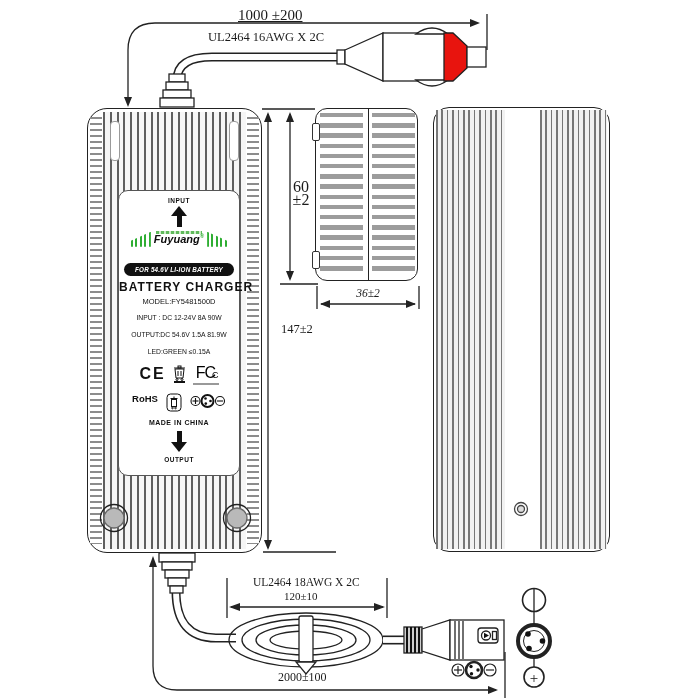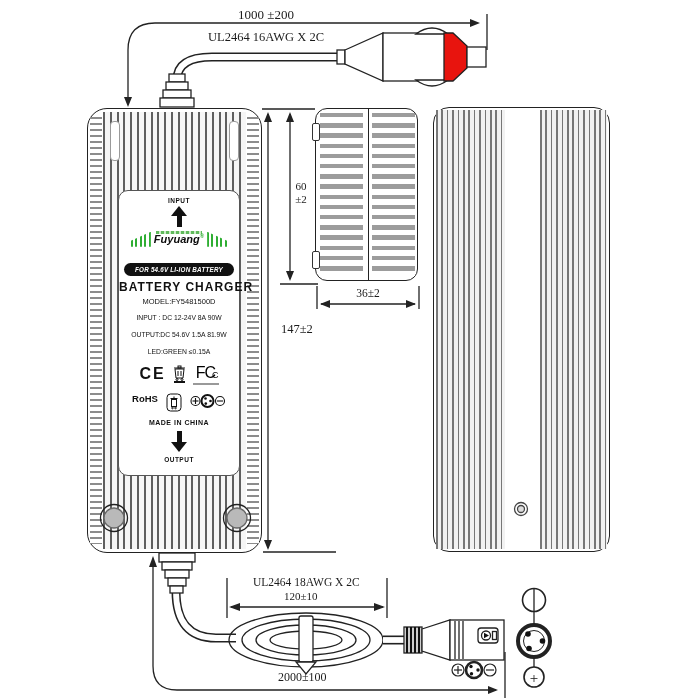--- a/index.html
+++ b/index.html
@@ -243,27 +243,27 @@
         <circle cx="542.5" cy="641" r="2.8" fill="#111" stroke="none"></circle>
         <circle cx="529" cy="648.5" r="2.8" fill="#111" stroke="none"></circle>
         <line x1="534" y1="657" x2="534" y2="667"></line>
         <circle cx="534" cy="677" r="10" stroke-width="1.6"></circle>
         <text x="534" y="682.5" text-anchor="middle" font-size="15" fill="#111" stroke="none" font-family="Liberation Serif, serif">+</text>
       </g>
     </g>
   </svg>
 
   <div class="texts">
-    <div class="dim-text" style="left:238px;top:7px;font-size:13px;">1000 ±200</div>
+    <div class="dim-text" style="left:238px;top:7px;font-size:15px;text-decoration:underline;">1000 ±200</div>
     <div class="dim-text" style="left:208px;top:30px;font-size:12.5px;">UL2464 16AWG X 2C</div>
-    <div class="dim-text dim2" style="left:288px;top:180px;width:26px;font-size:11px;">
+    <div class="dim-text dim2" style="left:288px;top:180px;width:26px;font-size:16px;">
       <span>60</span>
       <span>±2</span>
     </div>
-    <div class="dim-text" style="left:348px;top:287px;width:40px;text-align:center;font-size:11.5px;">36±2</div>
+    <div class="dim-text" style="left:348px;top:287px;width:40px;text-align:center;font-size:11.5px;font-style:italic;">36±2</div>
     <div class="dim-text" style="left:281px;top:322px;font-size:12.5px;">147±2</div>
     <div class="dim-text" style="left:253px;top:576px;font-size:11.5px;">UL2464 18AWG X 2C</div>
     <div class="dim-text" style="left:284px;top:590px;font-size:11px;">120±10</div>
     <div class="dim-text" style="left:278px;top:670px;font-size:12px;">2000±100</div>
   </div>
 
   <div class="label-panel">
     <div class="lbl" style="top:6px;font-size:6.5px;font-weight:bold;letter-spacing:.5px;">INPUT</div>
     <div class="arrow-v" style="top:15px;">
       <div class="head-up"></div>

